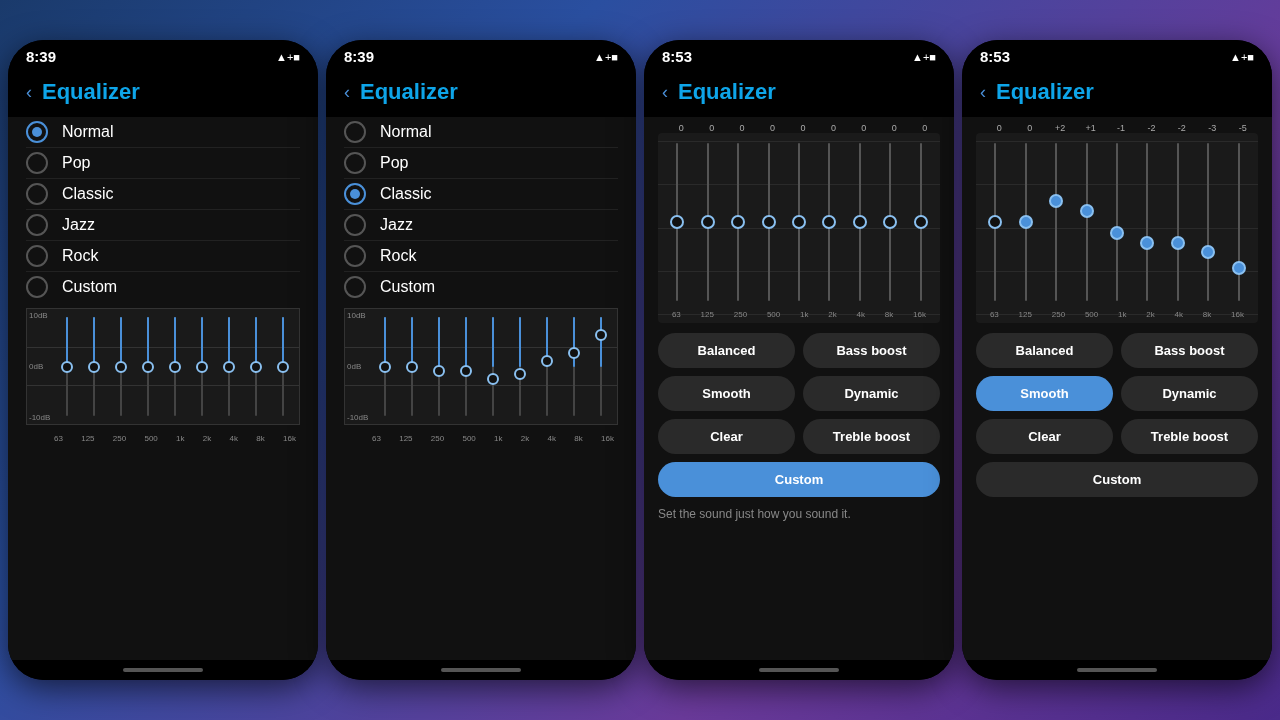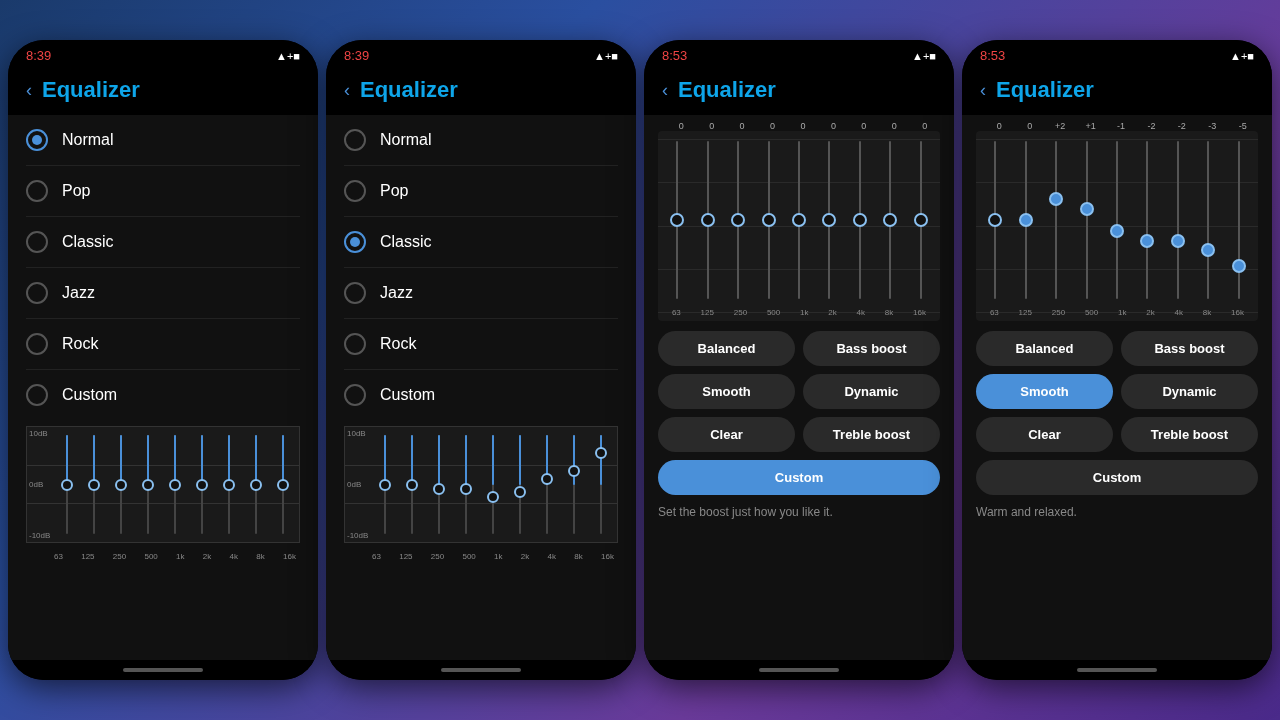--- a/index.html
+++ b/index.html
@@ -26,23 +26,23 @@
       box-shadow: 0 8px 32px rgba(0,0,0,0.6);
     }
     .status-bar {
       display: flex;
       justify-content: space-between;
       align-items: center;
       padding: 8px 18px 4px;
       background: #000;
     }
     .status-time {
-      color: #ef4444;
-      font-size: 13px;
-      font-weight: 400;
+      color: #ffffff;
+      font-size: 15px;
+      font-weight: 700;
     }
     .status-icons {
       color: #fff;
       font-size: 11px;
       display: flex;
       align-items: center;
       gap: 3px;
     }
     .app-header {
       display: flex;
@@ -65,21 +65,21 @@
       flex: 1;
       background: #111;
       overflow: hidden;
     }
     .radio-list {
       padding: 0 18px;
     }
     .radio-item {
       display: flex;
       align-items: center;
-      padding: 14px 0;
+      padding: 4px 0;
       border-bottom: 1px solid #222;
       gap: 14px;
       cursor: pointer;
     }
     .radio-item:last-child { border-bottom: none; }
     .radio-circle {
       width: 22px;
       height: 22px;
       border-radius: 50%;
       border: 2px solid #555;
@@ -499,21 +499,21 @@
 
     <div class="preset-grid">
       <button class="preset-btn">Balanced</button>
       <button class="preset-btn">Bass boost</button>
       <button class="preset-btn">Smooth</button>
       <button class="preset-btn">Dynamic</button>
       <button class="preset-btn">Clear</button>
       <button class="preset-btn">Treble boost</button>
       <button class="preset-btn active full-width">Custom</button>
     </div>
-    <p class="preset-desc">Set the boost just how you like it.</p>
+    <p class="preset-desc">Set the sound just how you sound it.</p>
   </div>
   <div class="home-indicator">
     <div class="home-bar"></div>
   </div>
 </div>
 
 <div class="phone-frame">
   <div class="status-bar">
     <span class="status-time">8:53</span>
     <span class="status-icons">▲+■</span>
@@ -615,18 +615,17 @@
 
     <div class="preset-grid">
       <button class="preset-btn">Balanced</button>
       <button class="preset-btn">Bass boost</button>
       <button class="preset-btn active">Smooth</button>
       <button class="preset-btn">Dynamic</button>
       <button class="preset-btn">Clear</button>
       <button class="preset-btn">Treble boost</button>
       <button class="preset-btn full-width">Custom</button>
     </div>
-    <p class="preset-desc">Warm and relaxed.</p>
   </div>
   <div class="home-indicator">
     <div class="home-bar"></div>
   </div>
 </div>
 
 </body></html>

